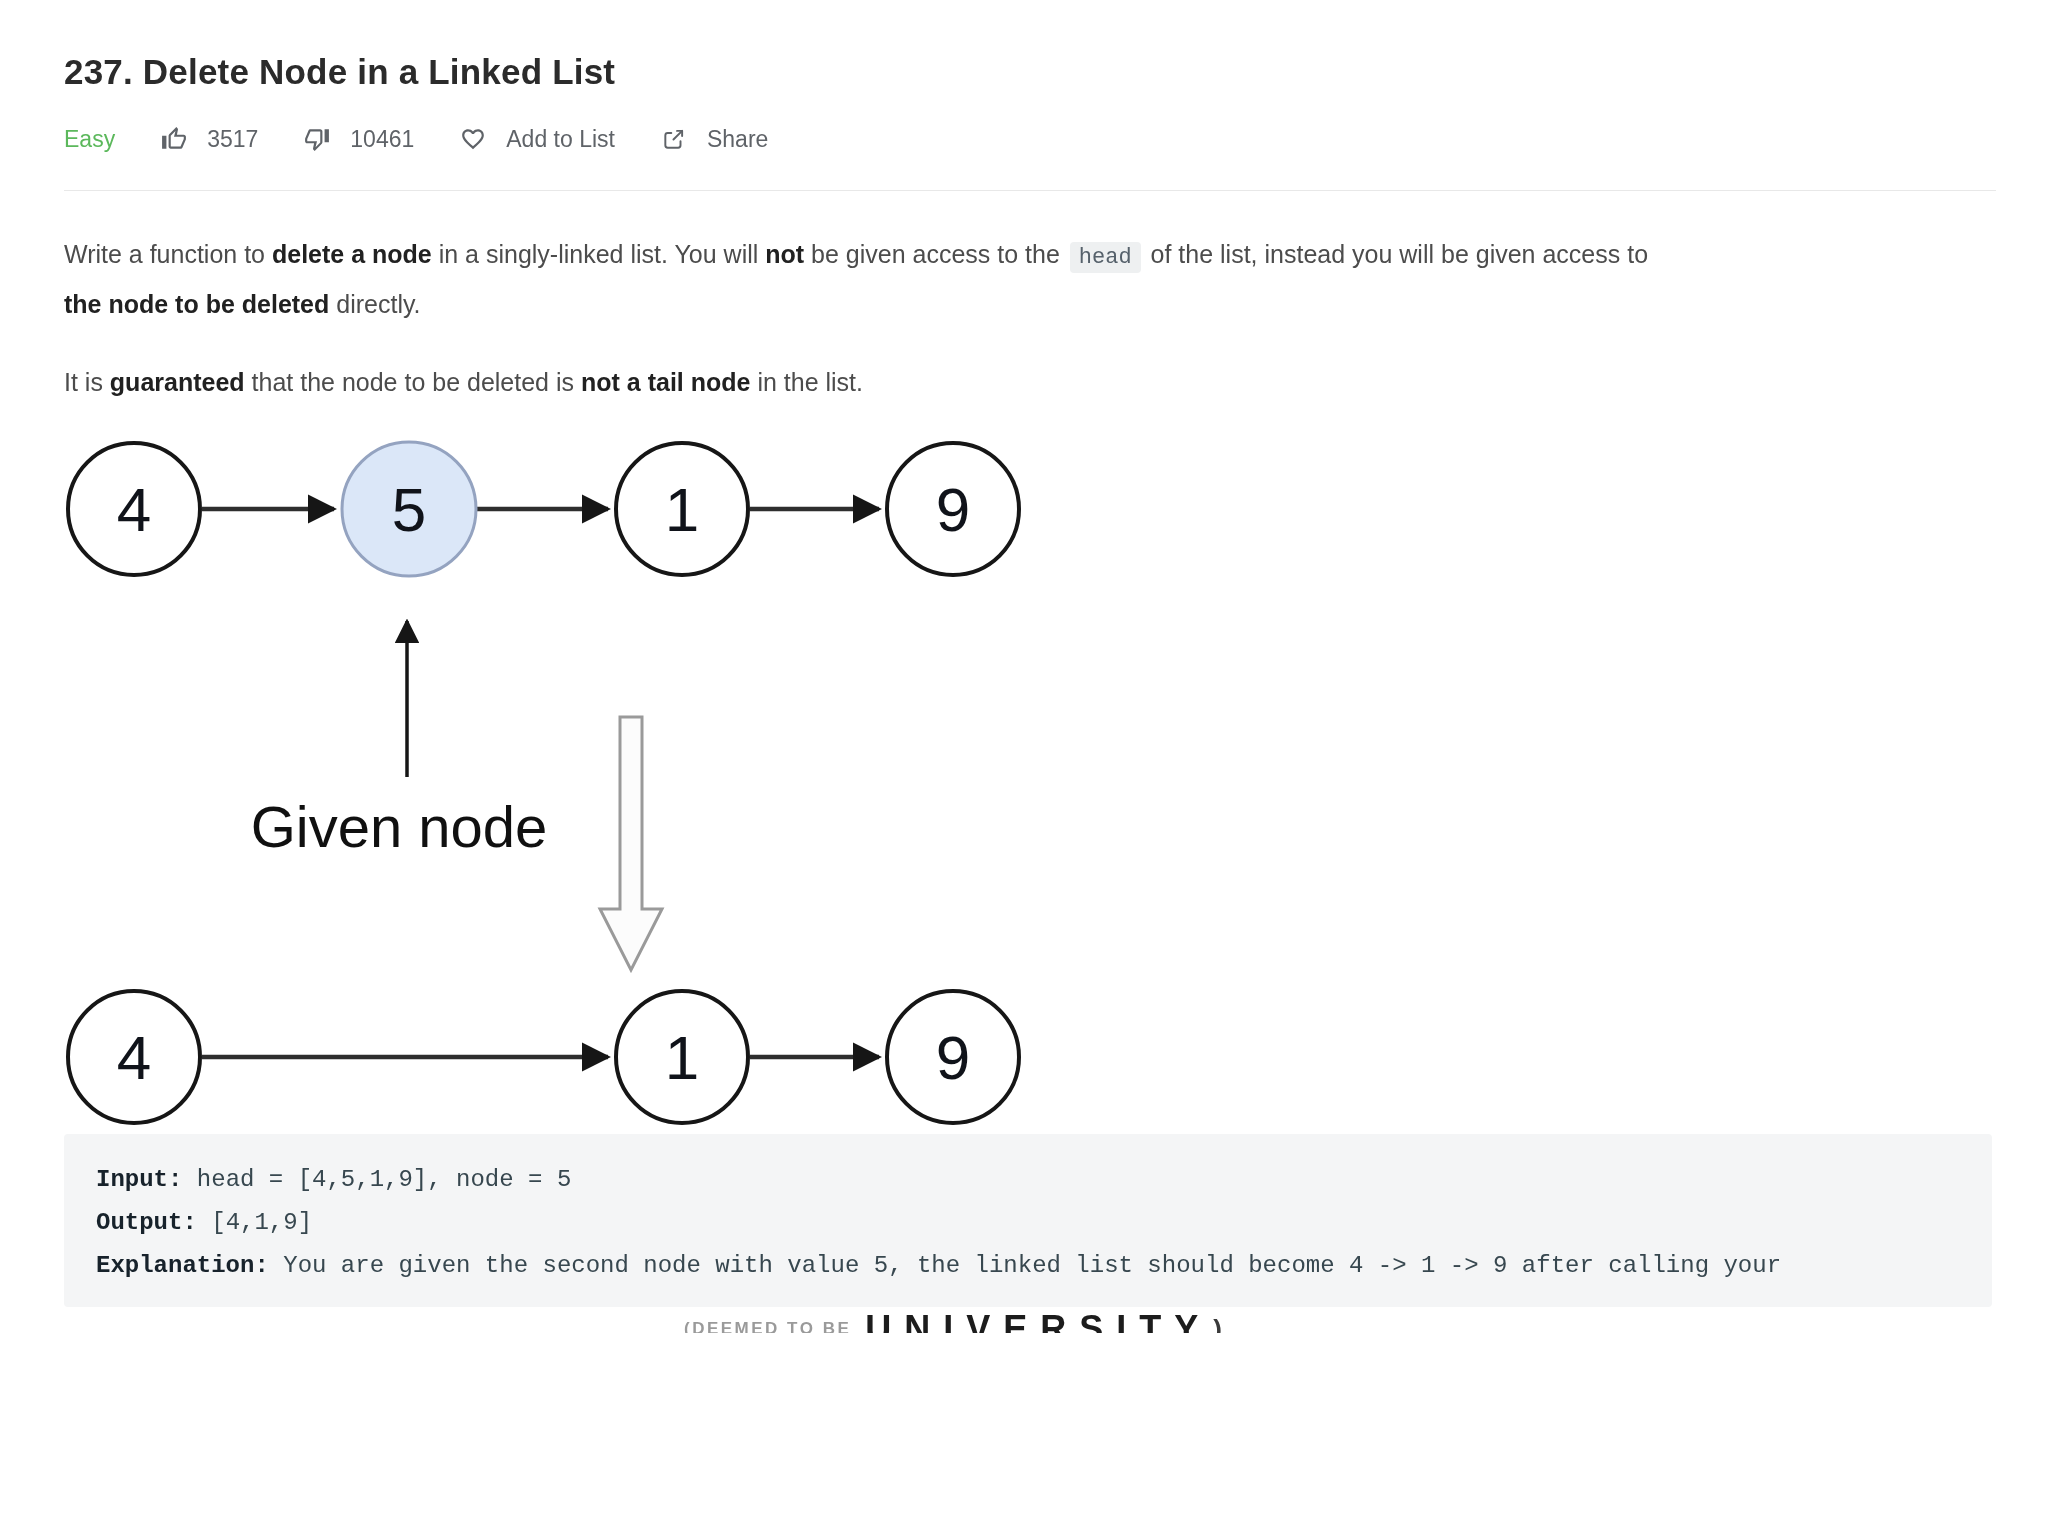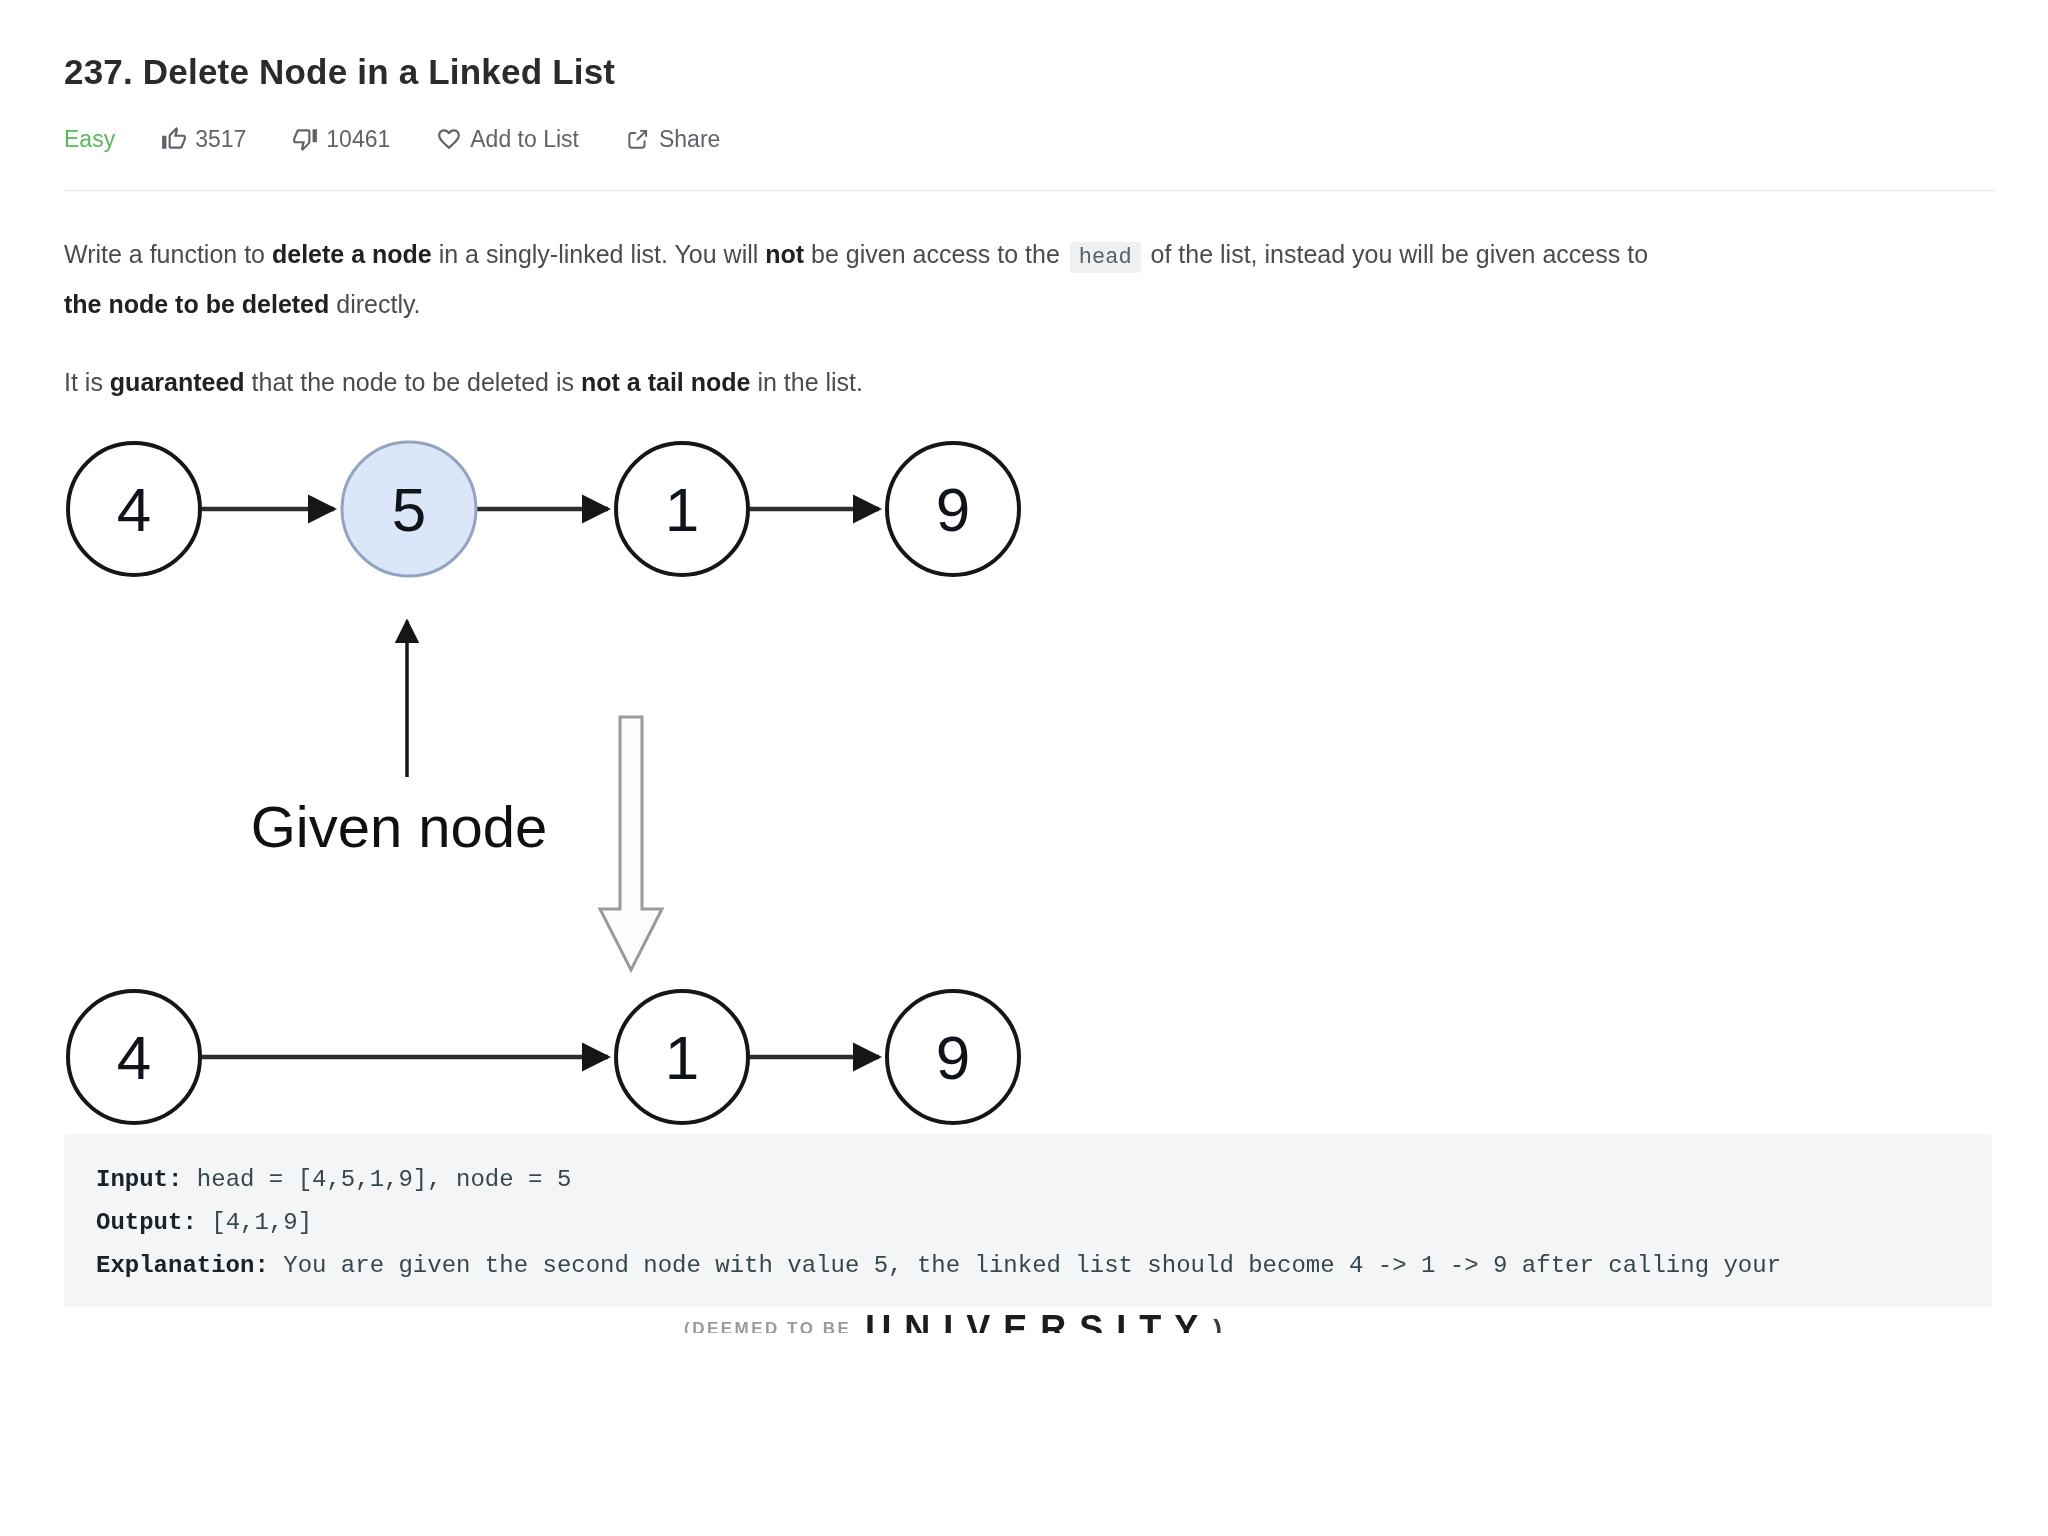--- a/index.html
+++ b/index.html
@@ -35,21 +35,21 @@
     color:var(--heading-text);
     letter-spacing:0.2px;
   }
   .stats-bar{
     margin-top:32px;height:30px;
     display:flex;align-items:center;gap:46px;
     font-size:23px;color:var(--stats-text);
   }
   .difficulty{color:var(--difficulty-easy);cursor:pointer;}
   .stat-btn{
-    display:inline-flex;align-items:center;gap:8px;
+    display:inline-flex;align-items:center;gap:20px;
     background:none;border:none;padding:0;margin:0;
     font-family:"Liberation Sans",sans-serif;
     font-size:23px;color:var(--stats-text);cursor:pointer;
   }
   .stat-btn svg{display:block;}
   .divider{margin:36px 0 0 0;border:none;border-top:1px solid var(--divider);}
   .desc{font-size:25px;line-height:46px;color:var(--body-text);}
   .desc p{margin:0;}
   .p1{margin-top:40px !important;}
   .p2{margin-top:32px !important;}

